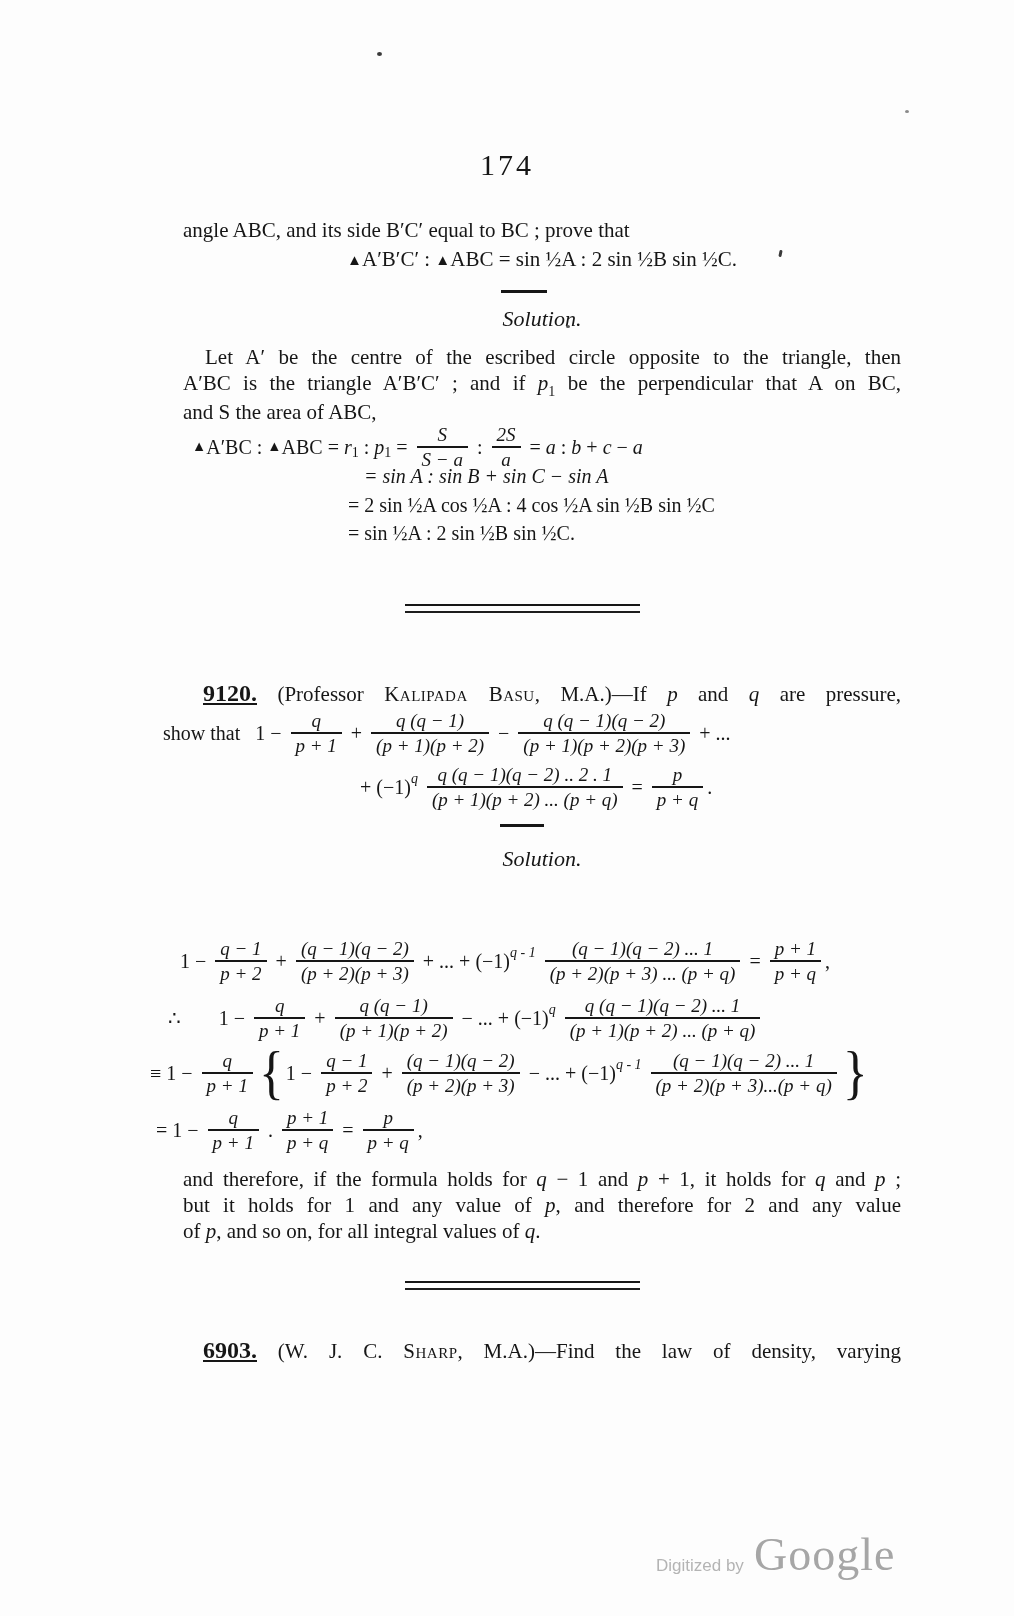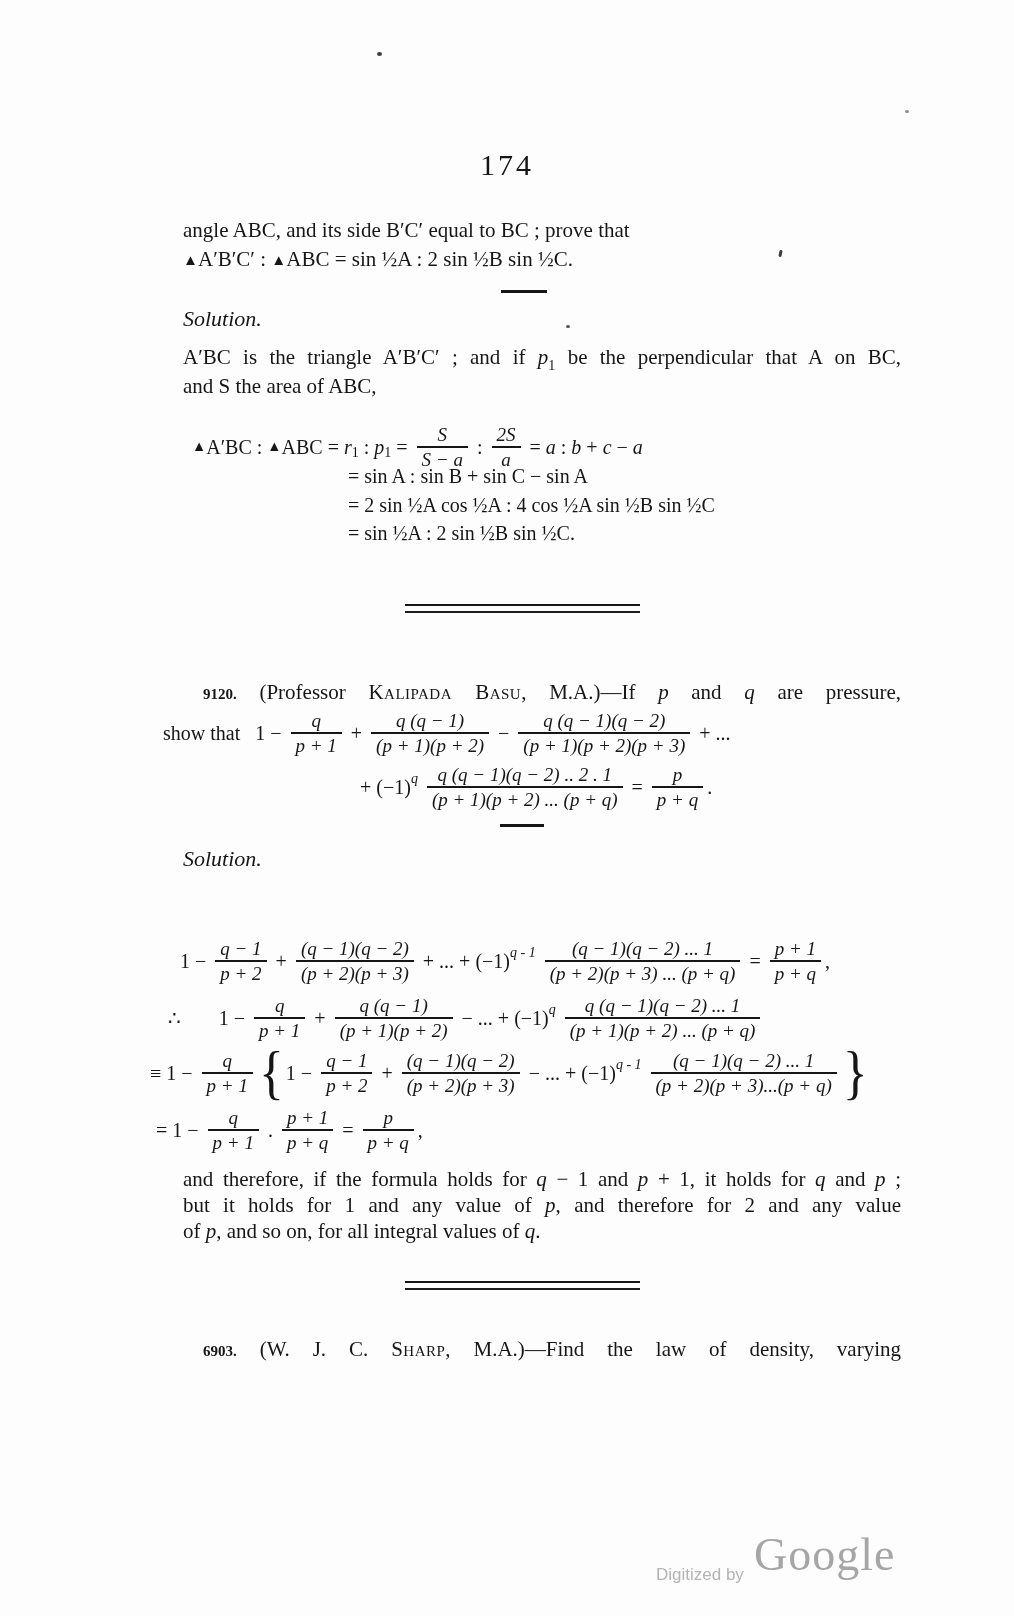--- a/index.html
+++ b/index.html
@@ -7,31 +7,31 @@
     position:relative; width:1014px; height:1616px; margin:0 auto;
     background:#fdfdfd; color:#161616; overflow:hidden;
     font-family:"Liberation Serif","DejaVu Serif",serif;
     padding-left:20px;
   }
   .abs { position:absolute; }
   .pagenum { width:1014px; text-align:center; font-size:30px; letter-spacing:3px; }
   .bodyline { font-size:21px; }
   .blk { left:183px; width:718px; }
   .just { text-align:justify; text-align-last:justify; -moz-text-align-last:justify; }
-  .center { }
+  .center { text-align:center; }
   .indent { text-indent:22px; }
   .para .pline { font-size:21px; line-height:26px; }
   .heading { font-style:italic; font-size:22px; }
   
   .mathline { display:flex; align-items:center; white-space:pre; font-size:20px; height:64px; }
   .frac { display:inline-block; text-align:center; font-style:italic; margin:0 4px; }
   .frac .num, .frac .den { display:block; font-size:19px; line-height:23px; padding:0 5px; white-space:nowrap; }
   .frac .num { border-bottom:2px solid #161616; }
   .i  { font-style:italic; }
-  .b  { font-weight:700; font-size:15px; }
+  .b  { font-weight:700; font-size:24px;text-decoration:underline; }
   .sc { font-variant:small-caps; letter-spacing:0.5px; }
   .sup { font-size:14px; font-style:italic; position:relative; top:-8px; white-space:pre; }
   .sub { font-size:14px; position:relative; top:6px; }
   .tri { font-size:0.72em; position:relative; top:-1px; }
   .gap { margin-right:38px; }
   .brace { font-size:52px; font-weight:400; transform:scaleY(1.15); margin:0 2px; position:relative; top:-2px; }
   
   .rule1 { height:3px; background:#161616; }
   .rule2 { height:5px; border-top:2px solid #161616; border-bottom:2px solid #1d1d1d; background:transparent; }
   
@@ -48,26 +48,27 @@
   <div class="abs pagenum" style="top:148px; left:0;">174</div>
 
   <div class="abs blk bodyline" style="top:218px;"><span>angle ABC, and its side B′C′ equal to BC ;  prove that</span></div>
   <div class="abs blk bodyline center" style="top:247px;"><span class="tri">▲</span><span>A′B′C′ : </span><span class="tri">▲</span><span>ABC = sin ½A : 2 sin ½B sin ½C.</span></div>
 
   <div class="abs rule1" style="top:290px; left:501px; width:46px;"></div>
 
   <div class="abs blk center heading" style="top:306px;">Solution.</div>
 
   <div class="abs blk para" style="top:344px;">
+    <div class="pline just indent"><span>Let A′ be the centre of the escribed circle opposite to the triangle, then</span></div>
     <div class="pline just"><span>A′BC is the triangle A′B′C′ ; and if </span><span class="i">p</span><span class="sub">1</span><span> be the perpendicular that A on BC,</span></div>
     <div class="pline"><span>and S the area of ABC,</span></div>
   </div>
 
   <div class="abs mathline" style="top:415px; left:192px;"><span class="tri">▲</span><span>A′BC : </span><span class="tri">▲</span><span>ABC = </span><span class="i">r</span><span class="sub">1</span><span> : </span><span class="i">p</span><span class="sub">1</span><span> = </span><span class="frac"><span class="num">S</span><span class="den">S − a</span></span><span> : </span><span class="frac"><span class="num">2S</span><span class="den">a</span></span><span> = </span><span class="i">a</span><span> : </span><span class="i">b</span><span> + </span><span class="i">c</span><span> − </span><span class="i">a</span></div>
-  <div class="abs mathline" style="top:462px; left:348px; height:28px;"><span>= sin A : sin B + sin C − sin A</span></div>
+  <div class="abs mathline" style="top:462px; left:364px; height:28px;font-style:italic;"><span>= sin A : sin B + sin C − sin A</span></div>
   <div class="abs mathline" style="top:491px; left:348px; height:28px;"><span>= 2 sin ½A cos ½A : 4 cos ½A sin ½B sin ½C</span></div>
   <div class="abs mathline" style="top:519px; left:348px; height:28px;"><span>= sin ½A : 2 sin ½B sin ½C.</span></div>
 
   <div class="abs rule2" style="top:604px; left:405px; width:235px;"></div>
 
   <div class="abs blk bodyline just" style="top:680px; text-indent:20px;"><span class="b">9120.</span><span>  (Professor </span><span class="sc">Kalipada Basu</span><span>, M.A.)—If </span><span class="i">p</span><span> and </span><span class="i">q</span><span> are pressure,</span></div>
   <div class="abs mathline" style="top:701px; left:163px;"><span>show that   1 − </span><span class="frac"><span class="num">q</span><span class="den">p + 1</span></span><span> + </span><span class="frac"><span class="num">q (q − 1)</span><span class="den">(p + 1)(p + 2)</span></span><span> − </span><span class="frac"><span class="num">q (q − 1)(q − 2)</span><span class="den">(p + 1)(p + 2)(p + 3)</span></span><span> + ...</span></div>
   <div class="abs mathline" style="top:755px; left:360px;"><span>+ (−1)</span><span class="sup">q</span><span> </span><span class="frac"><span class="num">q (q − 1)(q − 2) .. 2 . 1</span><span class="den">(p + 1)(p + 2) ... (p + q)</span></span><span> = </span><span class="frac"><span class="num">p</span><span class="den">p + q</span></span><span>.</span></div>
 
   <div class="abs rule1" style="top:824px; left:500px; width:44px;"></div>
@@ -88,16 +89,16 @@
 
   <div class="abs rule2" style="top:1281px; left:405px; width:235px;"></div>
 
   <div class="abs blk bodyline just" style="top:1337px; text-indent:20px;"><span class="b">6903.</span><span>  (W. J. C. </span><span class="sc">Sharp</span><span>, M.A.)—Find the law of density, varying</span></div>
 
   <div class="abs speck" style="top:52px; left:377px; width:5px; height:4px;"></div>
   <div class="abs speck" style="top:110px; left:905px; width:4px; height:3px; background:#8a8a8a;"></div>
   <div class="abs speck" style="top:250px; left:779px; width:3px; height:7px; border-radius:2px; transform:rotate(12deg);"></div>
   <div class="abs speck" style="top:325px; left:566px; width:4px; height:3px; background:#555;"></div>
 
-  <div class="abs wm-text" style="top:1556px; left:656px;margin-top:9px;">Digitized by</div>
+  <div class="abs wm-text" style="top:1556px; left:656px;">Digitized by</div>
   <div class="abs wm-logo" style="top:1528px; left:754px;">Google</div>
 
 </div>
 
 </body></html>

